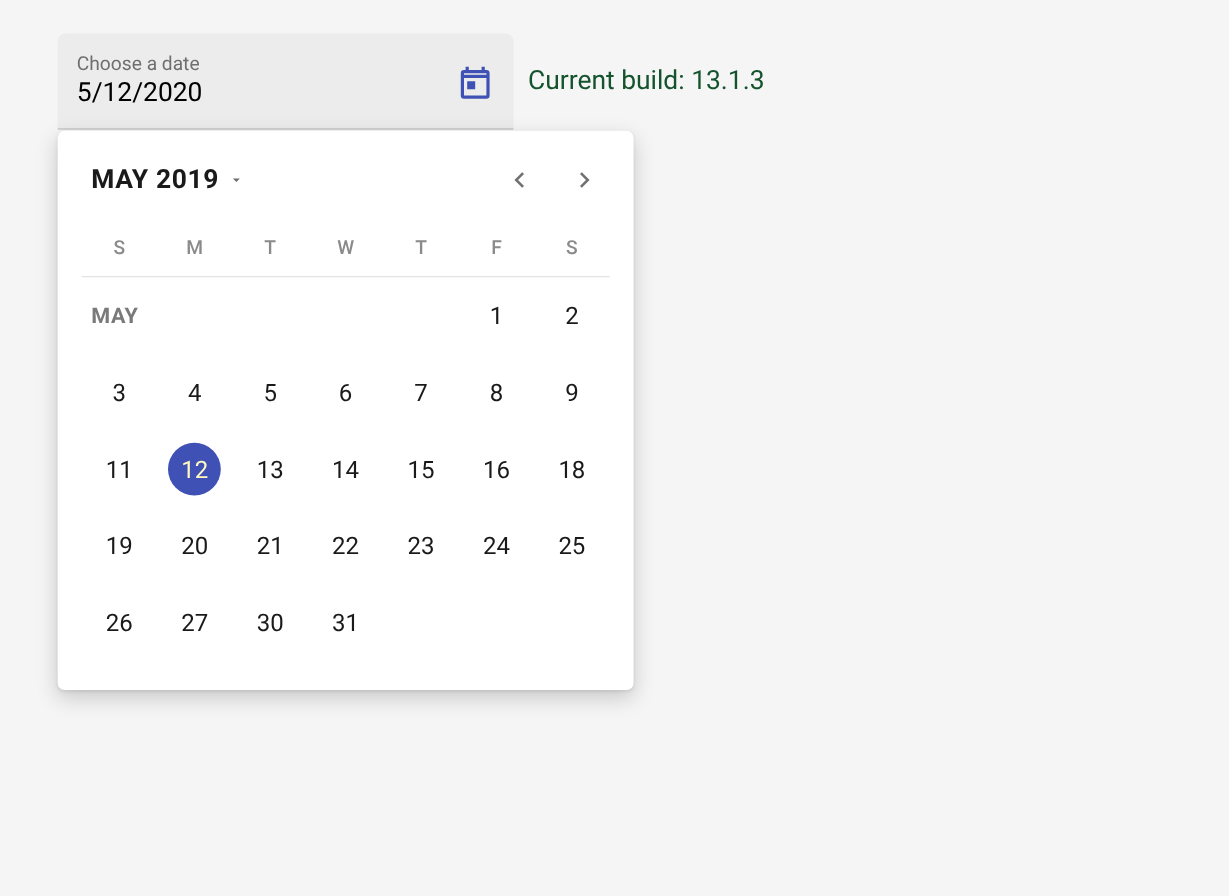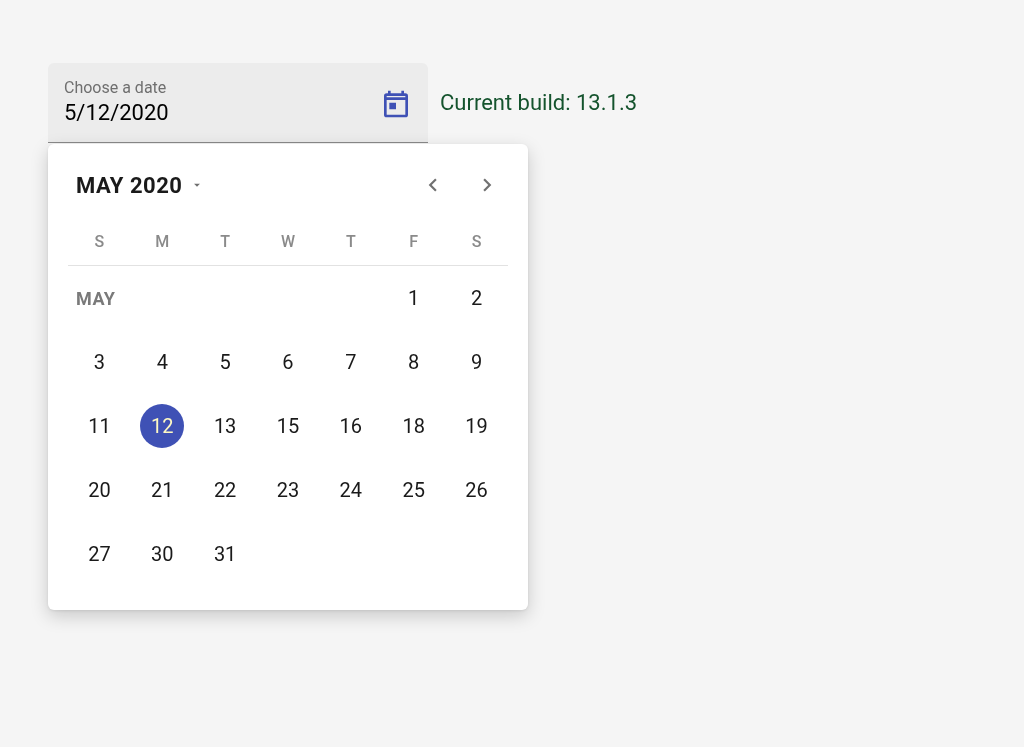--- a/index.html
+++ b/index.html
@@ -9,21 +9,20 @@
       width: 1024px;
       height: 747px;
       position: relative;
     }
     .container {
       position: relative;
       padding: 28px 48px;
       display: flex;
       align-items: center;
       gap: 12px;
-      margin-top: 35px;
     }
     .field-wrap { position: relative; width: 380px; }
     .date-field {
       width: 380px;
       height: 80px;
       background: #ececec;
       border-top-left-radius: 6px;
       border-top-right-radius: 6px;
       border-bottom: 1px solid #8a8a8a;
       padding: 12px 16px 10px 16px;
@@ -103,21 +102,21 @@
       <span class="cal-trigger">
         <svg width="32" height="32" viewBox="0 0 24 24" fill="currentColor">
             <path d="M19 4h-1V2h-2v2H8V2H6v2H5a2 2 0 0 0-2 2v14a2 2 0 0 0 2 2h14a2 2 0 0 0 2-2V6a2 2 0 0 0-2-2Zm0 16H5V9h14v11Zm0-13H5V6h14v1ZM7 11h5v5H7v-5Z"></path>
           </svg>
       </span>
     </div>
 
     <div class="popover">
       <div class="pop-header">
         <span class="month-btn">
-          <span>MAY 2020</span>
+          <span>MAY 2019</span>
           <svg width="14" height="14" viewBox="0 0 24 24" fill="#6f6f6f">
               <path d="M7 10l5 5 5-5z"></path>
             </svg>
         </span>
         <span class="nav">
           <span class="nav-btn">
             <svg width="26" height="26" viewBox="0 0 24 24" fill="currentColor">
                 <path d="M15.41 7.41 14 6l-6 6 6 6 1.41-1.41L10.83 12z"></path>
               </svg>
           </span>
@@ -169,20 +168,23 @@
           <div class="day">
             <div class="cell">11</div>
           </div>
           <div class="day selected">
             <div class="cell">12</div>
           </div>
           <div class="day">
             <div class="cell">13</div>
           </div>
           <div class="day">
+            <div class="cell">14</div>
+          </div>
+          <div class="day">
             <div class="cell">15</div>
           </div>
           <div class="day">
             <div class="cell">16</div>
           </div>
           <div class="day">
             <div class="cell">18</div>
           </div>
           <div class="day">
             <div class="cell">19</div>

